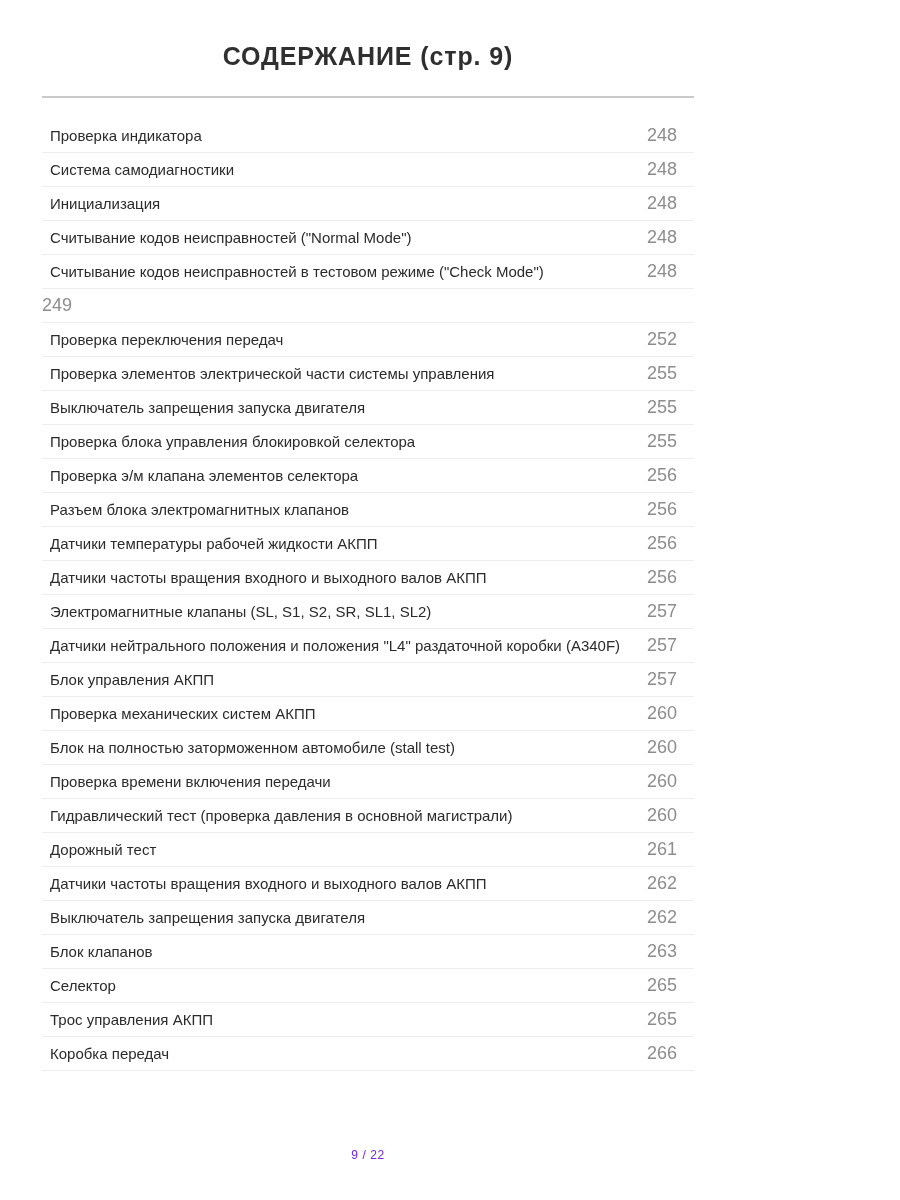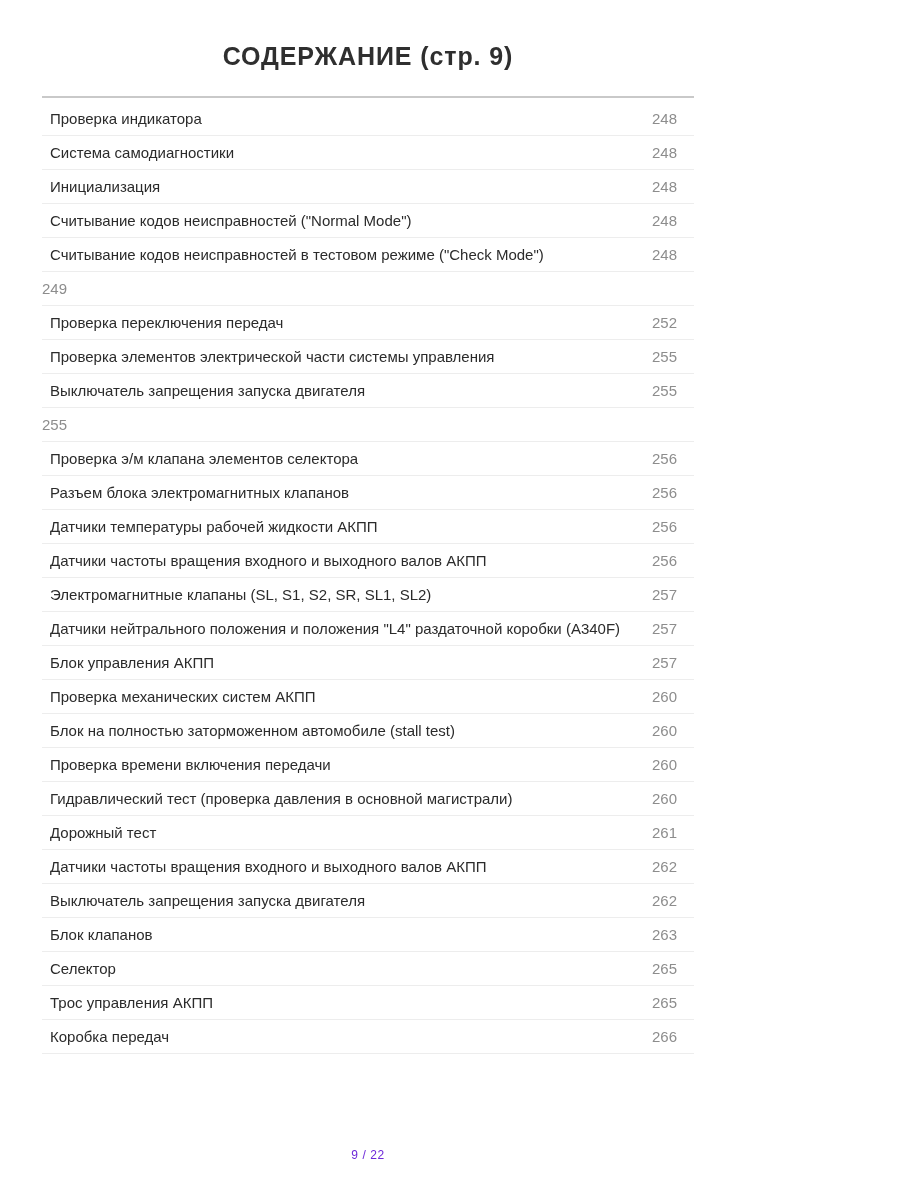--- a/index.html
+++ b/index.html
@@ -45,31 +45,31 @@
   }
   .toc-row {
     display: flex;
     align-items: baseline;
     justify-content: space-between;
     border-bottom: 1px solid #ededed;
     height: 34px;
     box-sizing: border-box;
   }
   .toc-row:first-child {
-    margin-top: 4px;
+    margin-top: 21px;
   }
   .toc-label {
     font-size: 15px;
     color: #2b2b2b;
     padding-left: 8px;
     line-height: 33px;
     white-space: nowrap;
   }
   .toc-page {
-    font-size: 15px;
+    font-size: 18px;
     color: #8d8d8d;
     line-height: 33px;
     padding-right: 17px;
     flex: 0 0 auto;
   }
   .page-footer {
     position: absolute;
     left: 0;
     right: 0;
     bottom: 38px;
@@ -118,20 +118,21 @@
       </li>
       <li class="toc-row">
         <span class="toc-label">Проверка элементов электрической части системы управления</span>
         <span class="toc-page">255</span>
       </li>
       <li class="toc-row">
         <span class="toc-label">Выключатель запрещения запуска двигателя</span>
         <span class="toc-page">255</span>
       </li>
       <li class="toc-row">
+        <span class="toc-label">Проверка блока управления блокировкой селектора</span>
         <span class="toc-page">255</span>
       </li>
       <li class="toc-row">
         <span class="toc-label">Проверка э/м клапана элементов селектора</span>
         <span class="toc-page">256</span>
       </li>
       <li class="toc-row">
         <span class="toc-label">Разъем блока электромагнитных клапанов</span>
         <span class="toc-page">256</span>
       </li>

